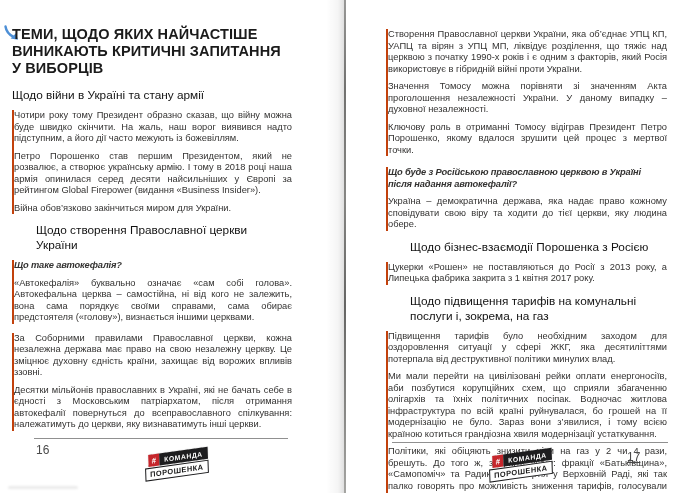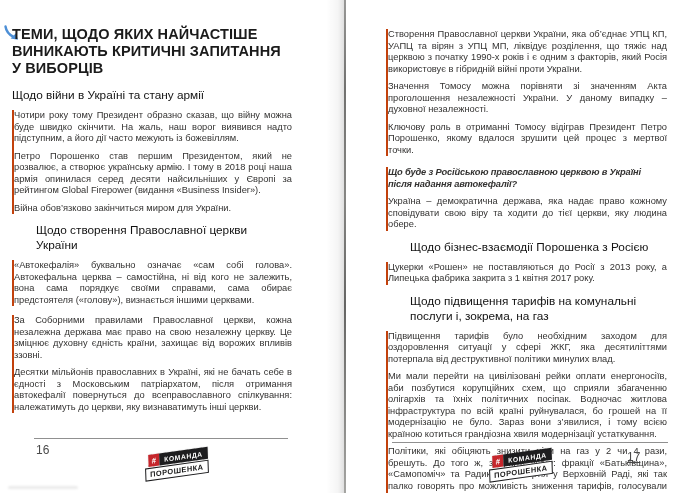--- a/index.html
+++ b/index.html
@@ -109,20 +109,21 @@
 
   <div class="section-heading">Щодо війни в Україні та стану армії</div>
   <div class="quote-block">
     <p>Чотири року тому Президент образно сказав, що війну можна буде швидко скінчити. На жаль, наш ворог виявився надто підступним, а його дії часто межують із божевіллям.</p>
     <p>Петро Порошенко став першим Президентом, який не розвалює, а створює українську армію. І тому в 2018 році наша армія опинилася серед десяти найсильніших у Європі за рейтингом Global Firepower (видання «Business Insider»).</p>
     <p>Війна обов’язково закінчиться миром для України.</p>
   </div>
 
   <div class="section-heading mt">Щодо створення Православної церкви України</div>
   <div class="quote-block">
+    <p class="question">Що таке автокефалія?</p>
     <p>«Автокефалія» буквально означає «сам собі голова». Автокефальна церква – самостійна, ні від кого не залежить, вона сама порядкує своїми справами, сама обирає предстоятеля («голову»), визнається іншими церквами.</p>
   </div>
   <div class="quote-block">
     <p>За Соборними правилами Православної церкви, кожна незалежна держава має право на свою незалежну церкву. Це зміцнює духовну єдність країни, захищає від ворожих впливів ззовні.</p>
     <p>Десятки мільйонів православних в Україні, які не бачать себе в єдності з Московським патріархатом, після отримання автокефалії повернуться до всеправославного спілкування: належатимуть до церкви, яку визнаватимуть інші церкви.</p>
   </div>
 
 </div>
 
 <div class="page page-right" style="padding-top:12px;">

